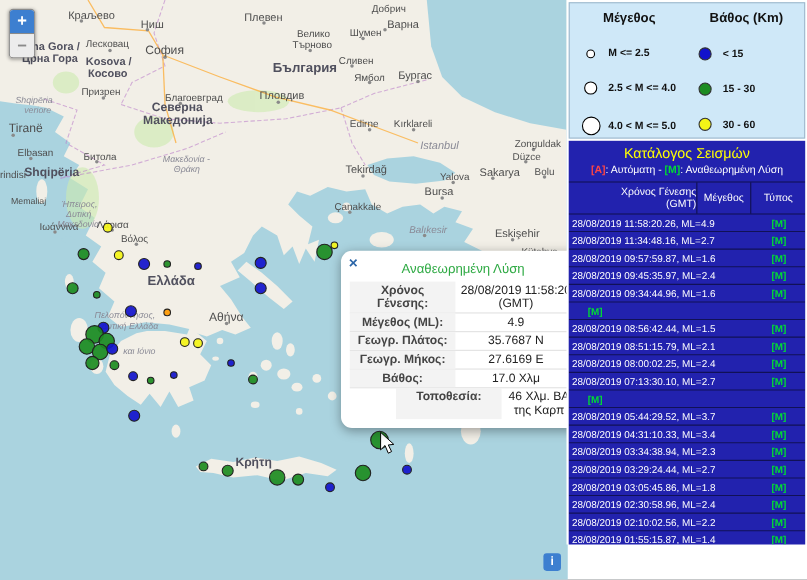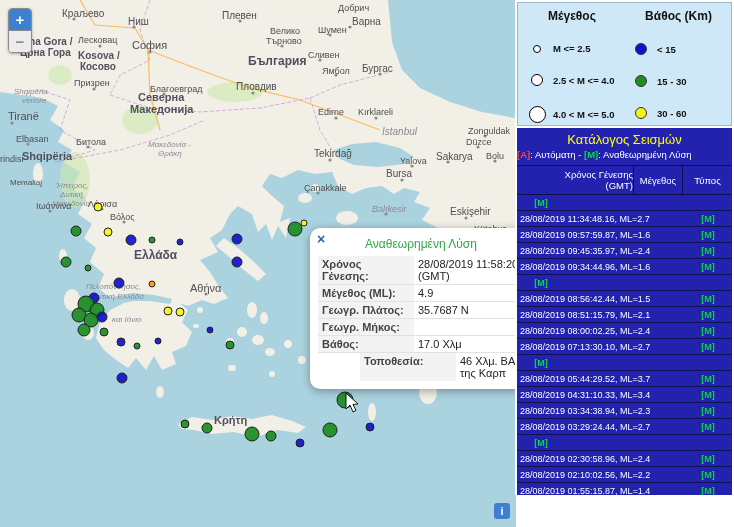--- a/index.html
+++ b/index.html
@@ -15,41 +15,41 @@
   .zoom-in{background:#3d7fd0;color:#fff;border-bottom:1px solid #8a8a8a;}
   .zoom-out{background:#ececec;color:#8a8a8a;}
   .info-btn{position:absolute;left:494px;top:503px;width:16px;height:16px;background:#3d7fd0;color:#fff;
             border-radius:3px;font-size:11px;font-weight:bold;display:flex;align-items:center;
             justify-content:center;z-index:6;cursor:pointer;}
   
   .popup{position:absolute;left:310px;top:228px;width:206px;background:#fff;border-radius:10px;
          box-shadow:0 2px 10px rgba(0,0,0,.35);z-index:5;padding:6px 8px 8px 8px;}
   .popup-close{position:absolute;left:7px;top:3px;color:#2c66a8;font-size:14px;font-weight:bold;cursor:pointer;}
   .popup-title{text-align:center;color:#2faa44;font-size:12px;margin:3px 0 5px 0;}
-  .prow{display:flex;border-bottom:1px solid #e2e2e2;}
+  .prow{display:flex;border-bottom:1px solid #e2e2e2;text-align:center;}
   .prow:last-child{border-bottom:none;margin-left:42px;}
   .plabel{width:88px;font-weight:bold;color:#444;font-size:11px;padding:2px 4px;background:#f3f3f3;}
   .pval{flex:1;font-size:11px;color:#222;padding:2px 4px;overflow:hidden;white-space:normal;}
   
   .panel{position:absolute;left:515px;top:0;width:219px;height:495px;background:#fff;z-index:10;
          display:flex;flex-direction:column;}
   .legend-box{margin:2px;height:122px;background:#cfe8f8;border:1px solid #9fb8cc;
               display:flex;flex:none;}
   .leg-col{padding:4px 2px 0 6px;}
   .leg-col.mag{width:96px;}
   .leg-col.depth{flex:1;}
   .leg-title{font-weight:bold;font-size:12px;color:#111;text-align:center;margin:2px 0 5px 0;}
   .leg-row{display:flex;align-items:center;margin:20px 0;}
   .sym{width:26px;display:flex;justify-content:center;align-items:center;flex:none;}
   .mag-circle{background:#fff;border:1.4px solid #000;border-radius:50%;}
   .depth-dot{width:10px;height:10px;border-radius:50%;border:1px solid #333;}
   .leg-label{font-size:9.5px;font-weight:bold;color:#111;margin-left:3px;white-space:nowrap;}
   .catalog{flex:1;background:#2222ae;margin:0 2px 0 2px;display:flex;flex-direction:column;overflow:hidden;}
   .cat-title{color:#ffff00;font-weight:normal;font-size:13px;text-align:center;padding:4px 0 2px 0;}
-  .cat-sub{color:#fff;font-size:9.5px;padding-bottom:5px;}
+  .cat-sub{color:#fff;font-size:9.5px;text-align:center;padding-bottom:5px;}
   .cat-sub .a{color:#ff4444;font-weight:bold;}
   .cat-sub .m{color:#00dd33;font-weight:bold;}
   .cat-head{display:flex;border-top:1px solid rgba(0,0,0,.55);border-bottom:1px solid rgba(0,0,0,.55);
             color:#fff;font-size:9.5px;font-weight:normal;text-align:right;}
   .cat-head .c1{width:116px;padding:3px 0;}
   .cat-head .c2{width:48px;padding:3px 0;border-left:1px solid rgba(0,0,0,.55);
                 display:flex;align-items:center;justify-content:center;}
   .cat-head .c3{flex:1;padding:3px 0;border-left:1px solid rgba(0,0,0,.55);
                 display:flex;align-items:center;justify-content:center;}
   .cat-rows{flex:1;overflow:hidden;}
@@ -303,20 +303,21 @@
       <div class="prow">
         <span class="plabel">Μέγεθος (ML):</span>
         <span class="pval">4.9</span>
       </div>
       <div class="prow">
         <span class="plabel">Γεωγρ. Πλάτος:</span>
         <span class="pval">35.7687 N</span>
       </div>
       <div class="prow">
         <span class="plabel">Γεωγρ. Μήκος:</span>
+        <span class="pval">27.6169 E</span>
       </div>
       <div class="prow">
         <span class="plabel">Βάθος:</span>
         <span class="pval">17.0 Χλμ</span>
       </div>
       <div class="prow">
         <span class="plabel">Τοποθεσία:</span>
         <span class="pval">46 Χλμ. ΒΑ της Καρπ</span>
       </div>
     </div>
@@ -404,20 +405,21 @@
         </div>
         <div class="c2">
           <div>Μέγεθος</div>
         </div>
         <div class="c3">
           <div>Τύπος</div>
         </div>
       </div>
       <div class="cat-rows" id="cat-rows">
           <div class="cat-row">
+            <span class="rt">28/08/2019 11:58:20.26, ML=4.9</span>
             <span class="ty">[Μ]</span>
           </div>
           <div class="cat-row">
             <span class="rt">28/08/2019 11:34:48.16, ML=2.7</span>
             <span class="ty">[Μ]</span>
           </div>
           <div class="cat-row">
             <span class="rt">28/08/2019 09:57:59.87, ML=1.6</span>
             <span class="ty">[Μ]</span>
           </div>
@@ -461,20 +463,21 @@
           </div>
           <div class="cat-row">
             <span class="rt">28/08/2019 03:34:38.94, ML=2.3</span>
             <span class="ty">[Μ]</span>
           </div>
           <div class="cat-row">
             <span class="rt">28/08/2019 03:29:24.44, ML=2.7</span>
             <span class="ty">[Μ]</span>
           </div>
           <div class="cat-row">
+            <span class="rt">28/08/2019 03:05:45.86, ML=1.8</span>
             <span class="ty">[Μ]</span>
           </div>
           <div class="cat-row">
             <span class="rt">28/08/2019 02:30:58.96, ML=2.4</span>
             <span class="ty">[Μ]</span>
           </div>
           <div class="cat-row">
             <span class="rt">28/08/2019 02:10:02.56, ML=2.2</span>
             <span class="ty">[Μ]</span>
           </div>

